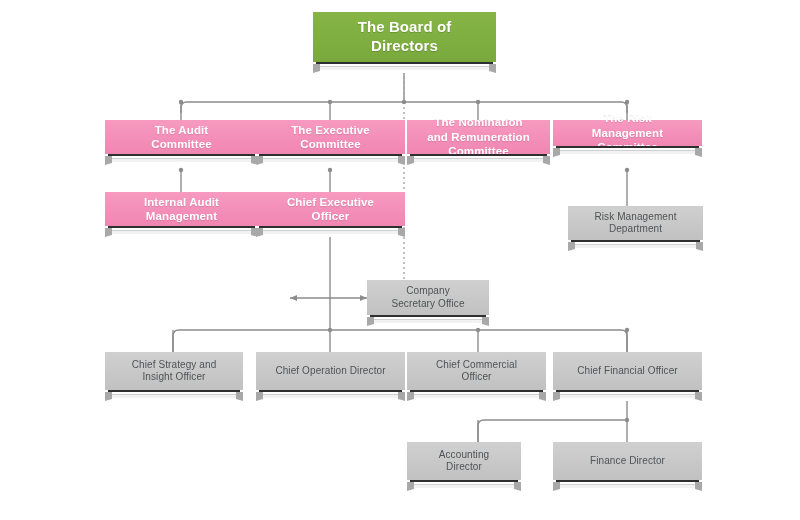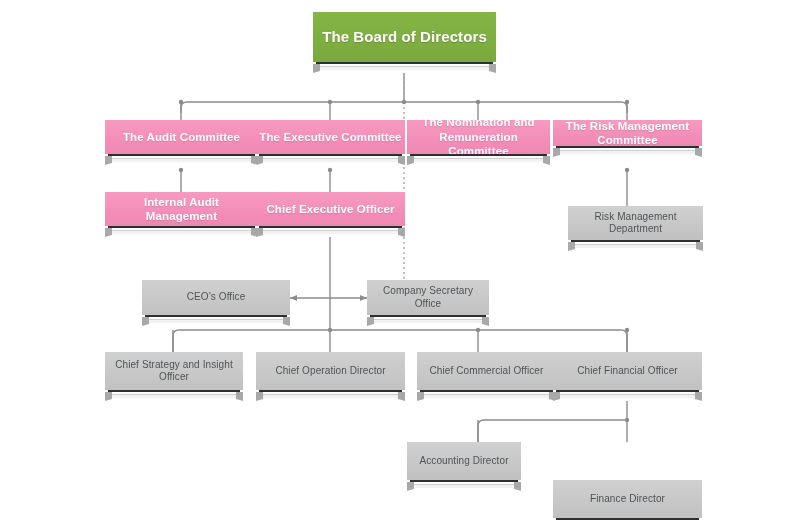--- a/index.html
+++ b/index.html
@@ -26,21 +26,21 @@
     justify-content:center;
     text-align:center;
     line-height:1.25;
     letter-spacing:.1px;
     z-index:3;
   }
   .node .face{
     position:absolute;
     left:0;top:0;right:0;bottom:0;
     display:flex;align-items:center;justify-content:center;
-    padding:2px 2px;
+    padding:2px 18px;
     box-sizing:border-box;
   }
   
   .node .plate{
     position:absolute;
     left:0;right:0;
     top:100%;
     height:11px;
   }
   .node .plate .dark{
@@ -197,27 +197,20 @@
   </div>
 
   <div class="node gray" style="left:568px;top:206px;width:135px;height:34px;">
     <div class="face">Risk Management Department</div>
     <div class="plate">
         <div class="dark"></div>
         <div class="lip"></div>
       </div>
   </div>
 
-  <div class="node gray" style="left:142px;top:280px;width:148px;height:35px;">
-    <div class="face">CEO’s Office</div>
-    <div class="plate">
-        <div class="dark"></div>
-        <div class="lip"></div>
-      </div>
-  </div>
 
   <div class="node gray" style="left:105px;top:352px;width:138px;height:38px;">
     <div class="face">Chief Strategy and Insight Officer</div>
     <div class="plate">
         <div class="dark"></div>
         <div class="lip"></div>
       </div>
   </div>
 
   <div class="node gray" style="left:367px;top:280px;width:122px;height:35px;">
@@ -229,21 +222,21 @@
   </div>
 
   <div class="node gray" style="left:256px;top:352px;width:149px;height:38px;">
     <div class="face">Chief Operation Director</div>
     <div class="plate">
         <div class="dark"></div>
         <div class="lip"></div>
       </div>
   </div>
 
-  <div class="node gray" style="left:417px;top:352px;width:139px;height:38px;border-radius:9px;">
+  <div class="node gray" style="left:407px;top:352px;width:139px;height:38px;border-radius:9px;">
     <div class="face">Chief Commercial Officer</div>
     <div class="plate">
         <div class="dark"></div>
         <div class="lip"></div>
       </div>
   </div>
 
   <div class="node gray" style="left:553px;top:352px;width:149px;height:38px;">
     <div class="face">Chief Financial Officer</div>
     <div class="plate">
@@ -253,21 +246,21 @@
   </div>
 
   <div class="node gray" style="left:407px;top:442px;width:114px;height:38px;">
     <div class="face">Accounting Director</div>
     <div class="plate">
         <div class="dark"></div>
         <div class="lip"></div>
       </div>
   </div>
 
-  <div class="node gray" style="left:553px;top:442px;width:149px;height:38px;margin-top:38px;">
+  <div class="node gray" style="left:553px;top:442px;width:149px;height:38px;">
     <div class="face">Finance Director</div>
     <div class="plate">
         <div class="dark"></div>
         <div class="lip"></div>
       </div>
   </div>
 
 </div>
 
 </body></html>

